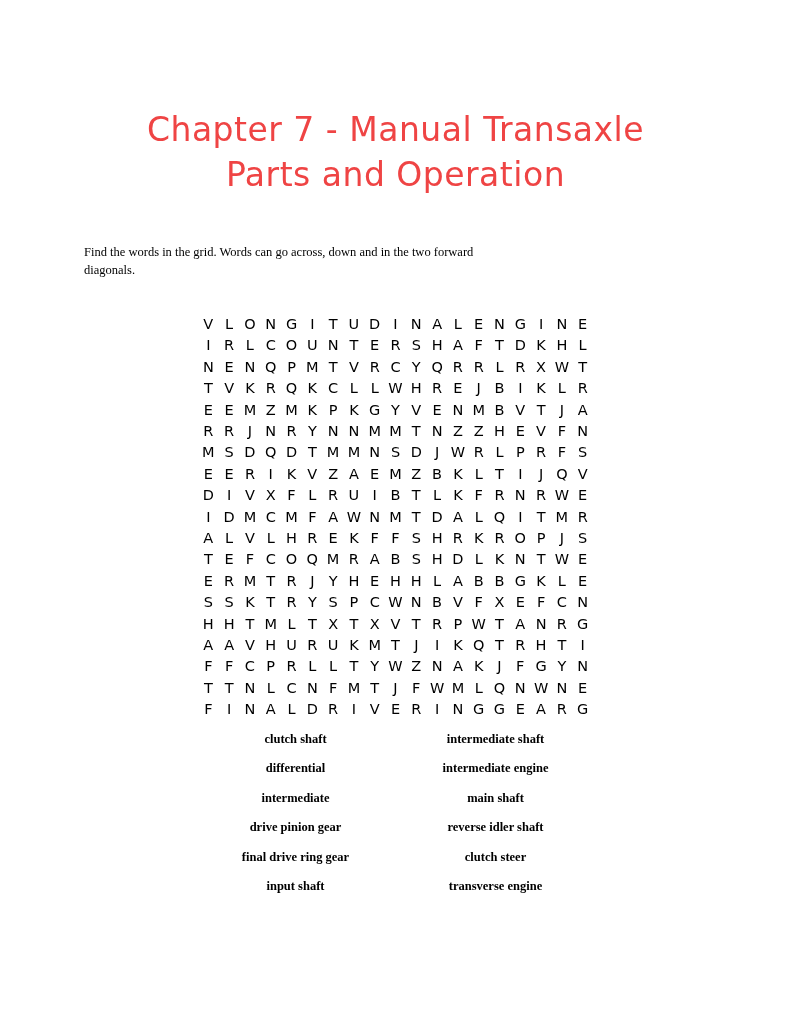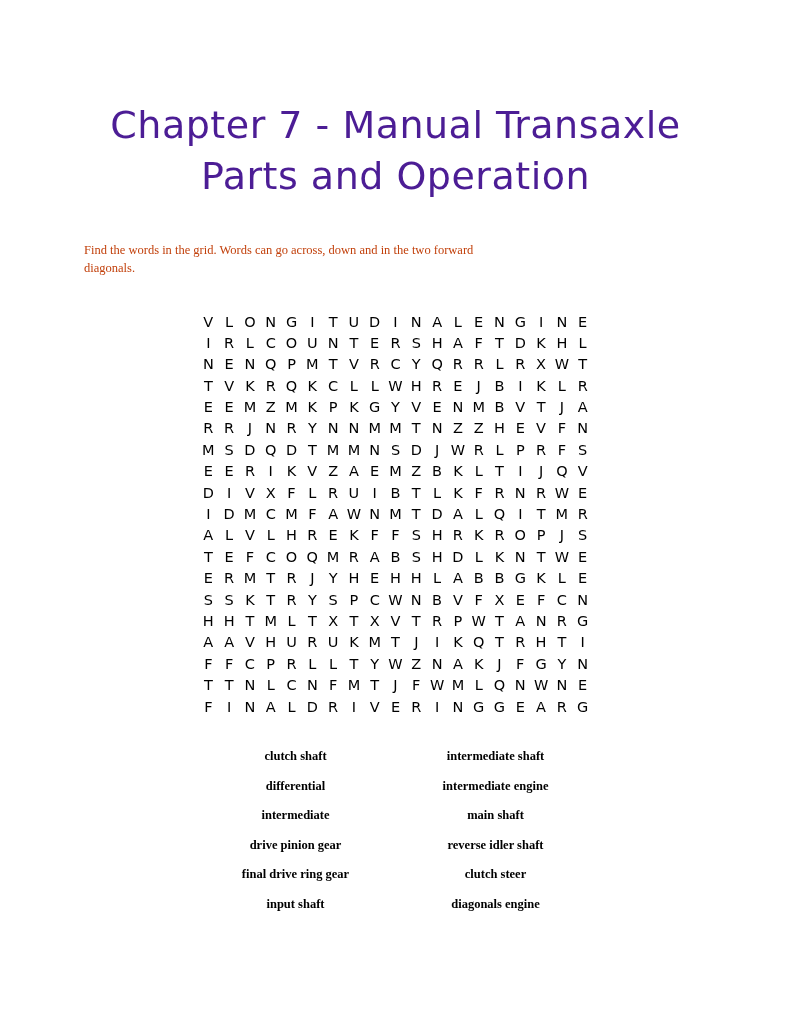--- a/index.html
+++ b/index.html
@@ -16,37 +16,37 @@
     overflow: hidden;
   }
   .page {
     width: 791px;
     height: 1024px;
     position: relative;
     box-sizing: border-box;
   }
   .title {
     font-family: "DejaVu Sans", sans-serif;
-    font-size: 38px;
+    font-size: 33px;
     font-weight: 400;
     text-align: center;
     line-height: 1.35;
     letter-spacing: 0.5px;
-    margin: 4px;
+    margin: 12px;
     padding: 96px 88px 0 88px;
-    color: #4c1d95;
+    color: #ef4444;
   }
   .instructions {
     font-family: "Liberation Serif", serif;
     font-size: 12.5px;
     line-height: 1.45;
     margin: 0;
     padding: 34px 0 0 84px;
     width: 420px;
-    color: #c2410c;
+    color: #000000;
   }
   .grid-wrap {
     margin: 34px 0 0 0;
     display: flex;
     justify-content: center;
   }
   .grid {
     display: grid;
     grid-template-columns: repeat(16, 25px);
     grid-auto-rows: 21.4px;
@@ -62,21 +62,21 @@
   }
   .url {
     font-family: "DejaVu Sans", sans-serif;
     font-size: 7.5px;
     color: #333;
     margin: 6px 0 0 0;
     padding-left: 203px;
     letter-spacing: 0.2px;
   }
   .words {
-    margin: 32px auto 0 auto;
+    margin: 12px auto 0 auto;
     width: 400px;
     display: grid;
     grid-template-columns: 1fr 1fr;
     row-gap: 14.5px;
     font-family: "Liberation Serif", serif;
     font-size: 12.5px;
     font-weight: 700;
   }
   .words .w {
     text-align: center;
@@ -464,16 +464,16 @@
       <div class="w">intermediate shaft</div>
       <div class="w">differential</div>
       <div class="w">intermediate engine</div>
       <div class="w">intermediate</div>
       <div class="w">main shaft</div>
       <div class="w">drive pinion gear</div>
       <div class="w">reverse idler shaft</div>
       <div class="w">final drive ring gear</div>
       <div class="w">clutch steer</div>
       <div class="w">input shaft</div>
-      <div class="w">diagonals engine</div>
+      <div class="w">transverse engine</div>
     </div>
 
 </div>
 
 </body></html>

